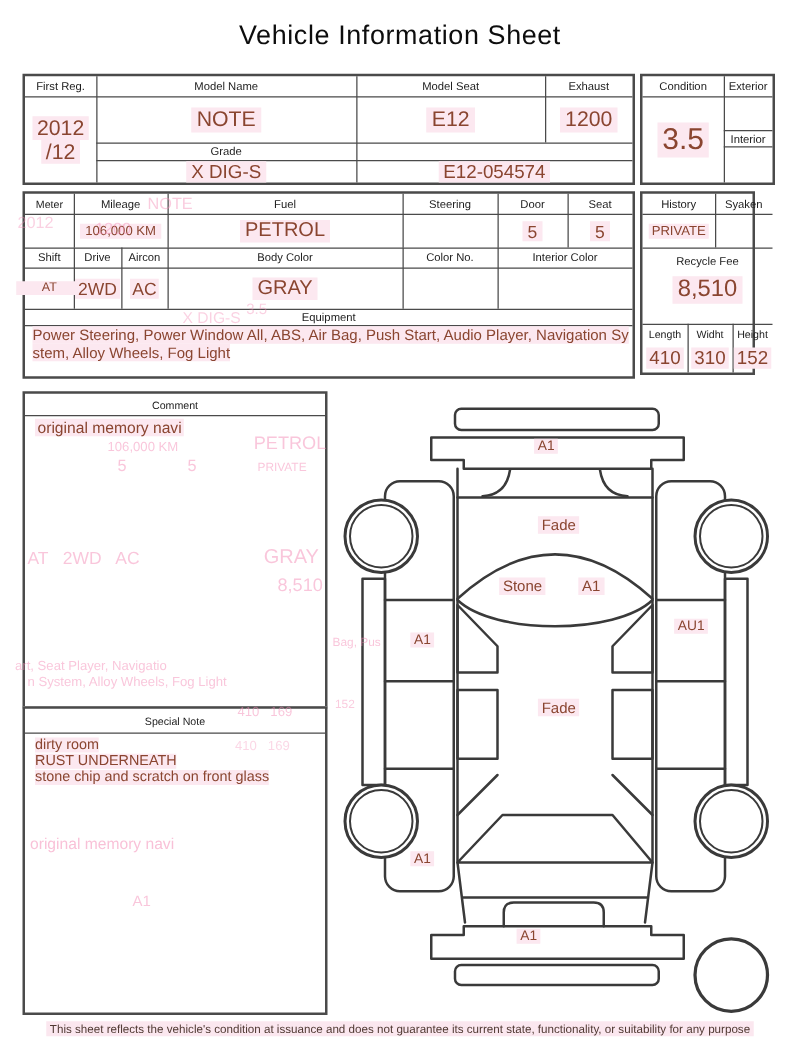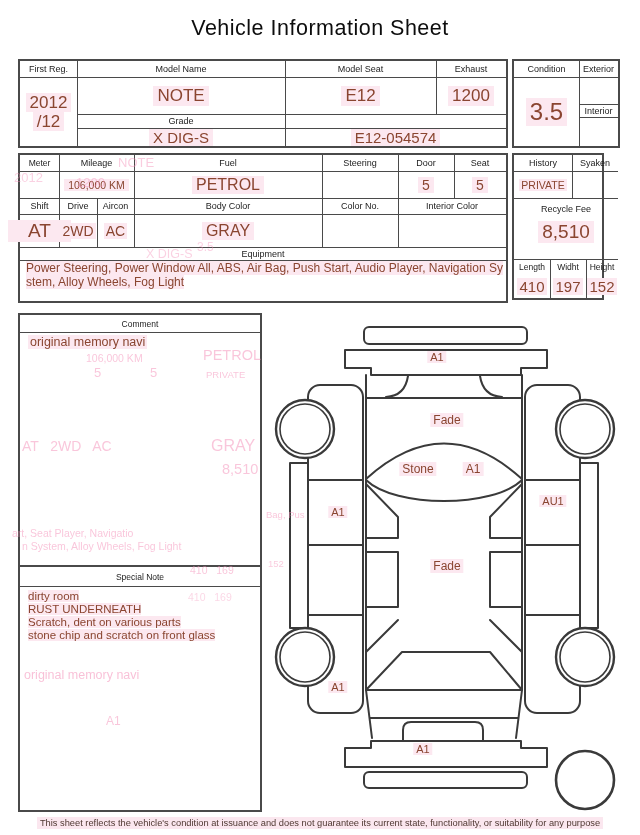--- a/index.html
+++ b/index.html
@@ -126,21 +126,21 @@
       </div>
 
     <div class="cell lbl" style="left:0;top:43px;width:39px;height:16px">Shift</div>
     <div class="cell lbl" style="left:39px;top:43px;width:38px;height:16px">Drive</div>
     <div class="cell lbl" style="left:77px;top:43px;width:37px;height:16px">Aircon</div>
     <div class="cell lbl" style="left:114px;top:43px;width:188px;height:16px">Body Color</div>
     <div class="cell lbl" style="left:302px;top:43px;width:76px;height:16px">Color No.</div>
     <div class="cell lbl" style="left:378px;top:43px;width:108px;height:16px">Interior Color</div>
 
     <div class="cell" style="left:0;top:59px;width:39px;height:33px">
-        <span class="val" style="font-size:19px;padding:0 20px">AT</span>
+        <span class="val" style="font-size:10px;padding:0 20px">AT</span>
       </div>
     <div class="cell" style="left:39px;top:59px;width:38px;height:33px">
         <span class="val" style="font-size:14px;padding:0 2px">2WD</span>
       </div>
     <div class="cell" style="left:77px;top:59px;width:37px;height:33px">
         <span class="val" style="font-size:14px;padding:0 2px">AC</span>
       </div>
     <div class="cell" style="left:114px;top:59px;width:188px;height:33px">
         <span class="val" style="font-size:16px">GRAY</span>
       </div>
@@ -166,40 +166,39 @@
     <div class="cell" style="left:0;top:61px;width:104px;height:32px">
         <span class="val" style="font-size:19px">8,510</span>
       </div>
     <div class="cell lbl" style="left:0;top:104px;width:36px;height:16px;font-size:8.5px">Length</div>
     <div class="cell lbl" style="left:36px;top:104px;width:36px;height:16px;font-size:8.5px">Widht</div>
     <div class="cell lbl" style="left:72px;top:104px;width:32px;height:16px;font-size:8.5px">Height</div>
     <div class="cell" style="left:0;top:120px;width:36px;height:23px">
         <span class="val" style="font-size:15px;padding:0 2px">410</span>
       </div>
     <div class="cell" style="left:36px;top:120px;width:36px;height:23px">
-        <span class="val" style="font-size:15px;padding:0 2px">197</span>
+        <span class="val" style="font-size:15px;padding:0 2px">310</span>
       </div>
     <div class="cell" style="left:72px;top:120px;width:32px;height:23px">
         <span class="val" style="font-size:15px;padding:0 2px">152</span>
       </div>
   </div>
 
   <div class="box" style="left:18px;top:313px;width:244px;height:254px">
     <div class="cell lbl" style="left:0;top:1px;width:240px;height:16px;font-size:8.5px">Comment</div>
     <div class="hl" style="left:0;top:17px;width:240px"></div>
     <div class="cmt"><span class="val" style="padding:0 2px">original memory navi</span></div>
   </div>
 
   <div class="box" style="left:18px;top:565px;width:244px;height:247px">
     <div class="cell lbl" style="left:0;top:2px;width:240px;height:16px;font-size:8.5px">Special Note</div>
     <div class="hl" style="left:0;top:19px;width:240px"></div>
     <div class="sn">
       <div><span>dirty room</span></div>
       <div><span>RUST UNDERNEATH</span></div>
-      <div><span>Scratch, dent on various parts</span></div>
       <div><span>stone chip and scratch on front glass</span></div>
     </div>
   </div>
 
   <svg class="diagram" viewBox="0 0 378 512">
     <g stroke="#3a3a3a" fill="none" stroke-width="2" stroke-linejoin="round" stroke-linecap="round">
       <rect x="102" y="19" width="163" height="17" rx="5"></rect>
       <path d="M83 42 H285 V60 H259 V67 H109 V60 H83 Z"></path>
       <path d="M104 67 V382 L110 430"></path>
       <path d="M260 67 V382 L254 430"></path>

